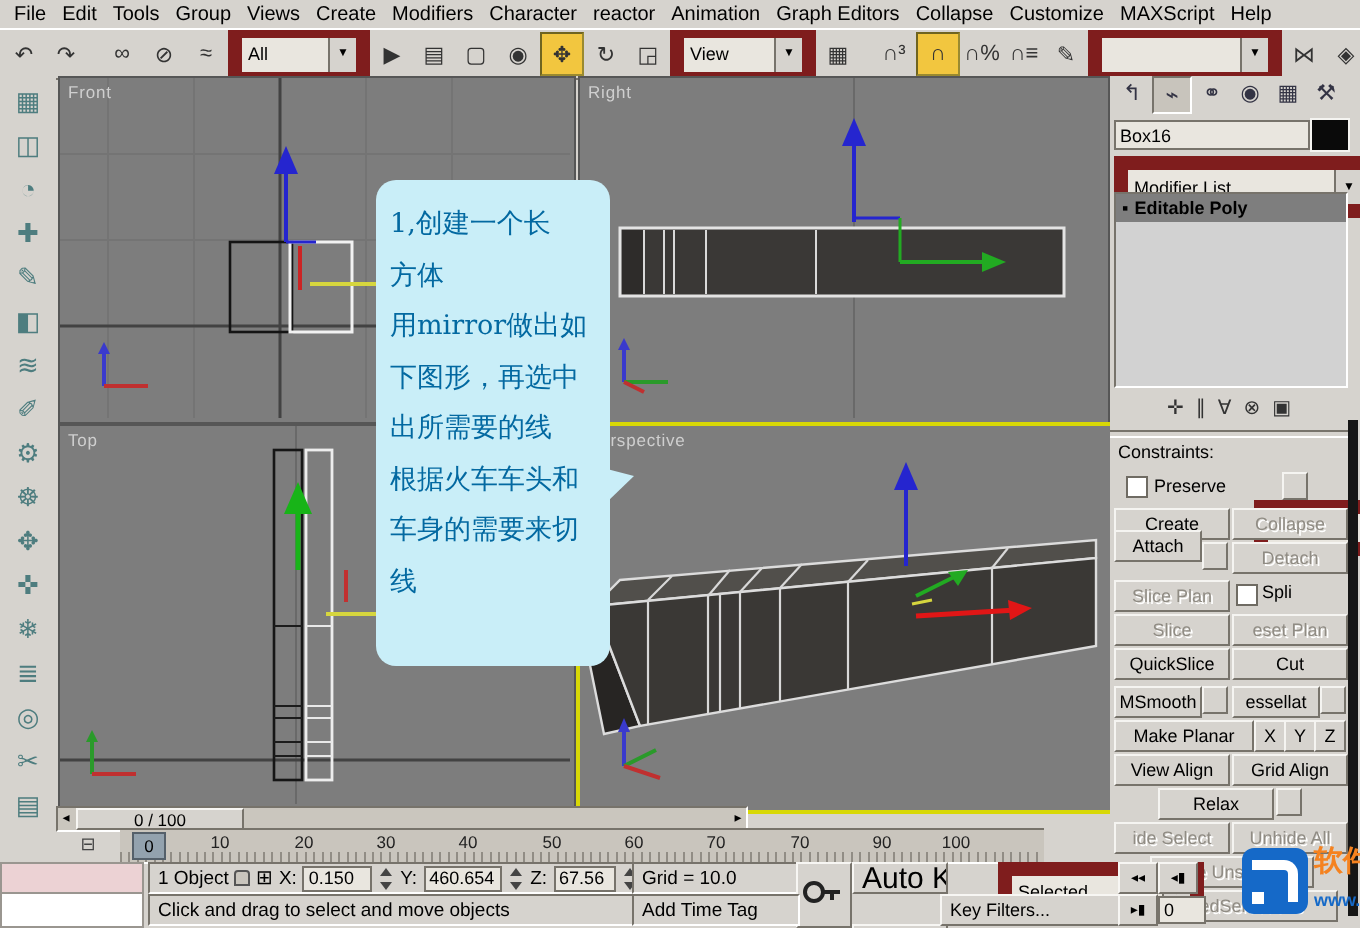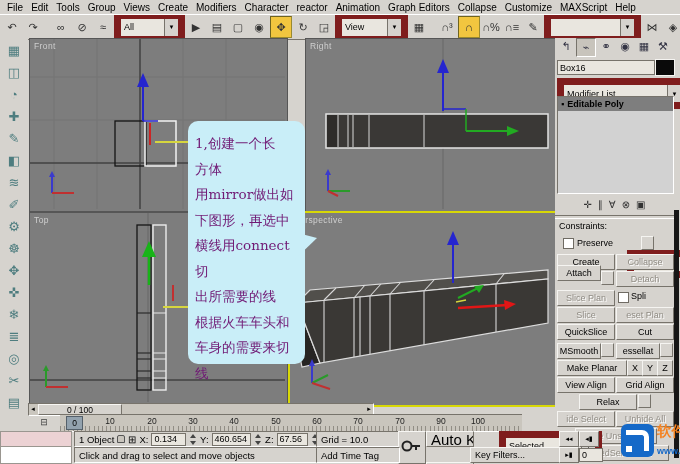--- a/index.html
+++ b/index.html
@@ -33,21 +33,21 @@
   .ltb{width:24px;height:21px;display:flex;align-items:center;justify-content:center;
        font-size:13px;color:#4e7d7f;flex:0 0 auto;}
   
   .vp{position:absolute;background:#7d7d7d;overflow:hidden;border:1px solid #565656;}
   .vp svg{display:block;}
   .vplabel{position:absolute;left:4px;top:2px;font-size:8.5px;color:#cfcfcf;letter-spacing:.4px;}
   #vp-persp{border:2px solid #d8d806;}
   
   .bubble{left:188px;top:90px;width:106px;height:233px;background:#c9eef8;border-radius:10px;
           z-index:6;padding:10px 4px 0 7px;font-family:"DejaVu Serif",serif;font-size:13.5px;
-          line-height:25.5px;color:#701a75;margin-top:31px;}
+          line-height:25.5px;color:#0369a1;}
   .bubble-tail{left:290px;top:231px;width:0;height:0;z-index:6;
                border-left:27px solid #c9eef8;border-top:7px solid transparent;
                border-bottom:26px solid transparent;}
   
   .panel{left:555px;top:38px;width:125px;height:426px;background:#d6d3ce;}
   .ptabs{position:absolute;left:0;top:0;width:125px;height:19px;display:flex;gap:1px;padding-left:2px;}
   .ptab{width:18px;height:17px;display:flex;align-items:center;justify-content:center;font-size:11px;color:#334;}
   .ptab.on{background:#c8c4bc;border:1px solid #77736b;border-bottom-color:#fff;border-right-color:#fff;}
   .pbtn{position:absolute;height:14px;font-size:9px;display:flex;align-items:center;justify-content:center;
         background:#d6d3ce;border-top:1px solid #f5f4f1;border-left:1px solid #f5f4f1;
@@ -184,21 +184,21 @@
       </g>
       <g transform="translate(18,132)">
         <line x1="4" y1="22" x2="4" y2="2" stroke="#3a3acd" stroke-width="2"></line>
         <polygon points="4,0 1,6 7,6" fill="#3a3acd"></polygon>
         <line x1="4" y1="22" x2="26" y2="22" stroke="#c03030" stroke-width="2"></line>
       </g>
     </svg>
     <span class="vplabel">Front</span>
   </div>
 
-  <div class="vp" id="vp-right" style="left:305px;top:38px;width:264px;height:172px;">
+  <div class="vp" id="vp-right" style="left:289px;top:38px;width:264px;height:172px;">
     <svg width="262" height="170">
       <rect x="0" y="0" width="262" height="170" fill="#7d7d7d"></rect>
       <line x1="137" y1="0" x2="137" y2="170" stroke="#696969" stroke-width="1"></line>
       <rect x="20" y="75" width="222" height="34" fill="#3a3836" stroke="#e3e3e3" stroke-width="1.5"></rect>
       <rect x="21" y="76" width="11" height="32" fill="#2e2c2a"></rect>
       <g stroke="#d9d9d9" stroke-width="1">
         <line x1="32" y1="76" x2="32" y2="108"></line>
           <line x1="42" y1="76" x2="42" y2="108"></line>
         <line x1="47" y1="76" x2="47" y2="108"></line>
           <line x1="63" y1="76" x2="63" y2="108"></line>
@@ -298,21 +298,20 @@
       </g>
     </svg>
     <span class="vplabel">Perspective</span>
   </div>
 
   <div class="abs bubble">
     <div>1,创建一个长</div>
     <div>方体</div>
     <div>用mirror做出如</div>
     <div>下图形，再选中</div>
-    <div>横线用connect切</div>
     <div>出所需要的线</div>
     <div>根据火车车头和</div>
     <div>车身的需要来切</div>
     <div>线</div>
   </div>
   <div class="abs bubble-tail"></div>
 
   <div class="abs panel">
     <div class="ptabs">
       <span class="ptab">↰</span>
@@ -405,21 +404,21 @@
   </div>
 
   <div class="abs" style="left:0;top:431px;width:70px;height:14px;background:#ecd2d4;border:1px solid #9a9690;"></div>
   <div class="abs" style="left:0;top:446px;width:70px;height:16px;background:#ffffff;border:1px solid #9a9690;"></div>
 
   <div class="abs sunken statustext" style="left:74px;top:431px;width:240px;height:14px;gap:3px;">
     <span>1 Object</span>
     <span style="display:inline-block;width:7px;height:6px;border:1px solid #555;border-radius:2px 2px 0 0;background:#c9c5bd;"></span>
     <span style="font-size:10px;">⊞</span>
     <span>X:</span>
-    <span class="fld" style="width:38px;">0.134</span>
+    <span class="fld" style="width:38px;">0.150</span>
     <span class="spin">
         <i class="up"></i>
         <i class="dn"></i>
       </span>
     <span>Y:</span>
     <span class="fld" style="width:44px;">460.654</span>
     <span class="spin">
         <i class="up"></i>
         <i class="dn"></i>
       </span>

